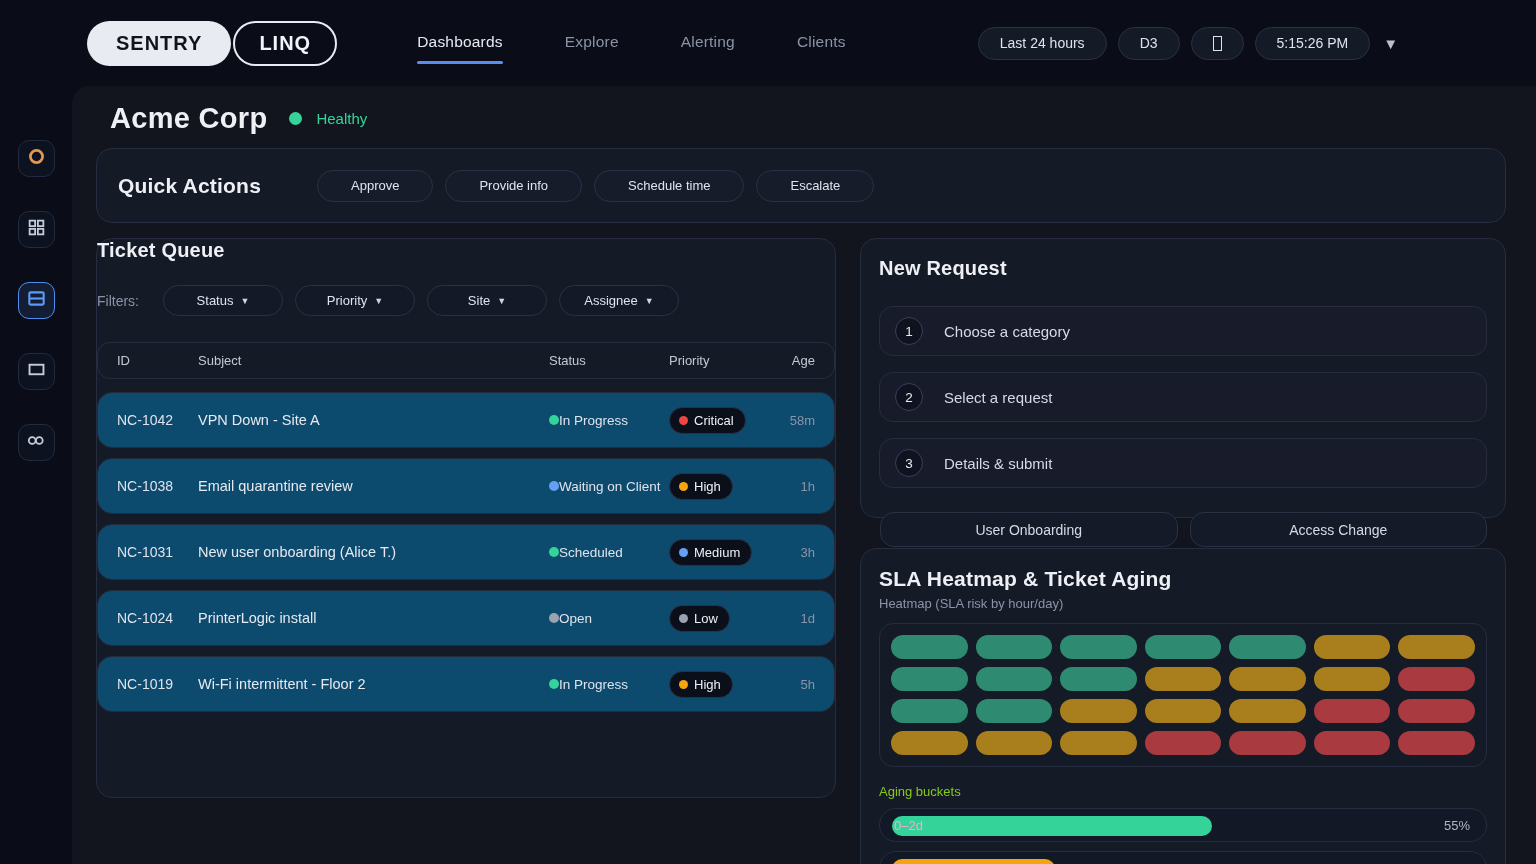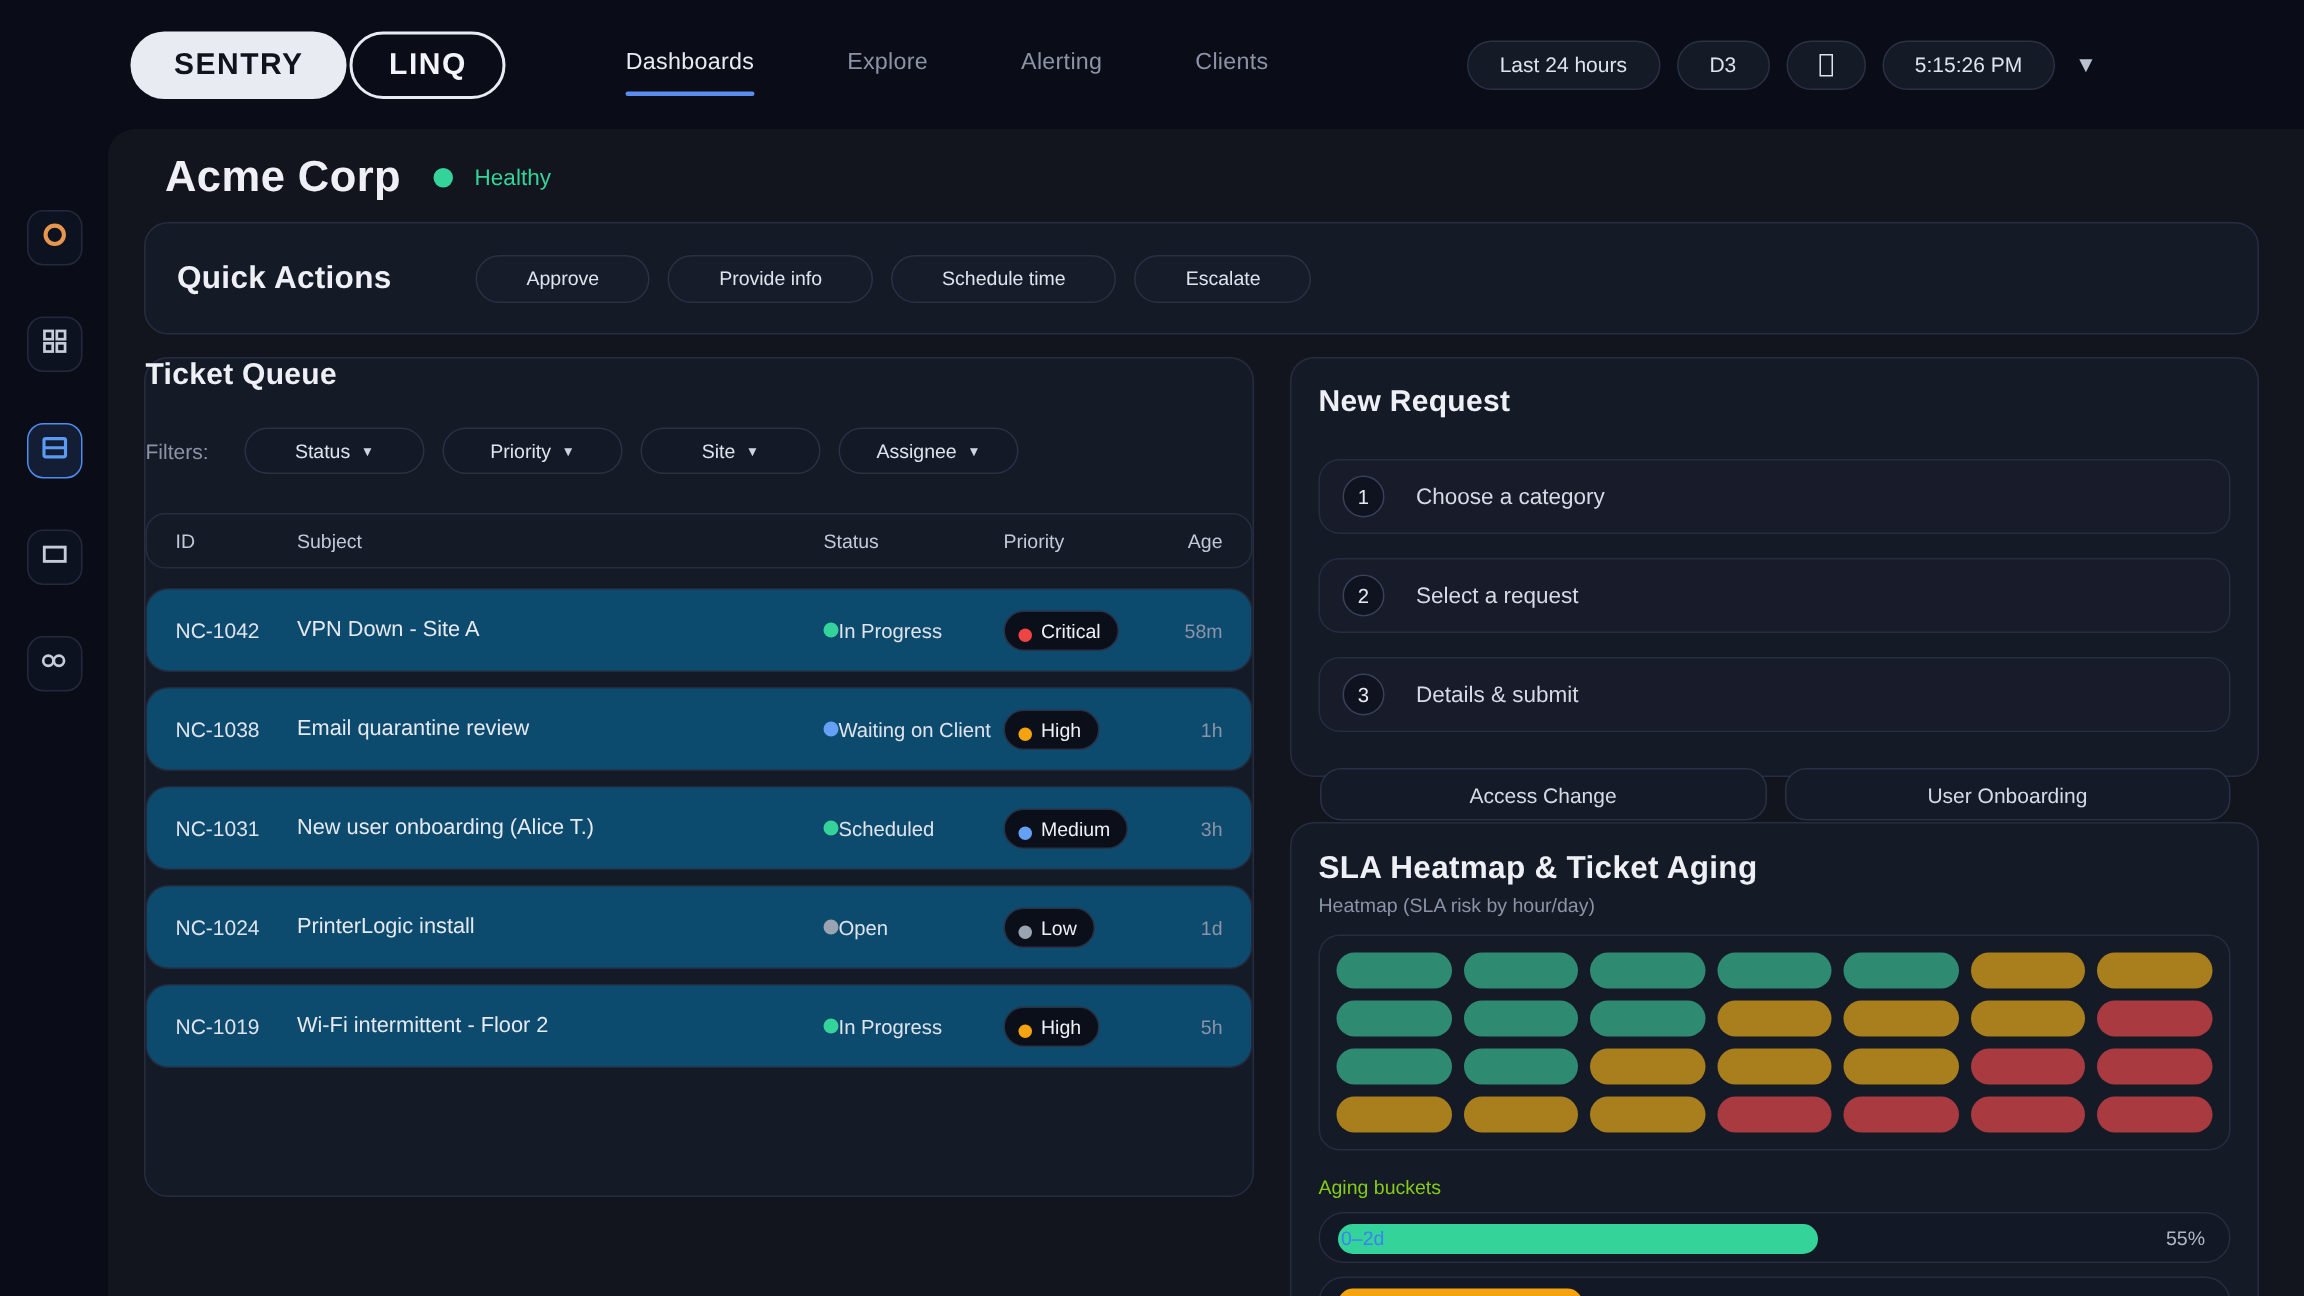--- a/index.html
+++ b/index.html
@@ -96,21 +96,21 @@
   .tq-rows { margin-top:13px; }
   .tq-row {
     height:56px; background:#0c4a6e; border:1px solid #232a3c; border-radius:15px;
     margin-bottom:10px; cursor:pointer;
   }
   .cell-id { font-size:14px; color:#dfe3ec; }
   .cell-subject { font-size:14.5px; color:#e6e9f0; }
   .cell-status { display:flex; align-items:center; gap:0; font-size:13.5px; color:#dfe3ec; }
   .dot { width:10px; height:10px; border-radius:50%; flex:none; }
   .prio-pill {
-    display:inline-flex; align-items:flex-end; gap:6px; background:#0b0f19;
+    display:inline-flex; align-items:center; gap:6px; background:#0b0f19;
     border:1px solid #2a3145; border-radius:15px; padding:5px 11px 5px 9px;
     font-size:13px; color:#eef0f5;
   }
   .prio-pill .dot { width:9px; height:9px; }
   .cell-age { font-size:13px; color:#8b93a7; }
 
   
   .nr-panel { left:788px; top:152px; width:646px; height:280px; padding:18px; }
   .nr-steps { margin-top:26px; }
   .nr-step {
@@ -137,21 +137,21 @@
     display:grid; grid-template-columns:repeat(7, 1fr); gap:8px;
   }
   .hm-cell { height:24px; border-radius:12px; }
   .aging-label { font-size:13px; color:#84cc16; margin-top:17px; }
   .bucket {
     position:relative; height:34px; border:1px solid #262d41; border-radius:17px;
     margin-top:9px; background:#131826; overflow:hidden;
   }
   .bucket-bar { position:absolute; left:12px; top:7px; height:20px; border-radius:10px; }
   .bucket-label {
-    position:absolute; left:14px; top:0; line-height:34px; font-size:13px; color:#3b82f6; z-index:2;
+    position:absolute; left:14px; top:0; line-height:34px; font-size:13px; color:#f9a8d4; z-index:2;
   }
   .bucket-pct { position:absolute; right:16px; top:0; line-height:34px; font-size:13px; color:#aeb6c6; }
 </style>
 </head>
 <body>
 
 <div class="topbar">
   <div class="logo-sentry">SENTRY</div>
   <div class="logo-linq">LINQ</div>
   <div class="nav" id="nav">
@@ -338,22 +338,22 @@
           <span class="step-circle">2</span>
           <span class="step-label">Select a request</span>
         </div>
         <div class="nr-step">
           <span class="step-circle">3</span>
           <span class="step-label">Details &amp; submit</span>
         </div>
       </div>
   </div>
   <div class="nr-buttons" id="nr-buttons">
+      <button class="nr-btn">User Onboarding</button>
       <button class="nr-btn">Access Change</button>
-      <button class="nr-btn">User Onboarding</button>
     </div>
 
   <div class="panel sla-panel">
     <div class="panel-title" style="font-size:21px;">SLA Heatmap &amp; Ticket Aging</div>
     <div class="sla-subtitle">Heatmap (SLA risk by hour/day)</div>
     <div class="heatmap-box" id="heatmap">
         <div class="hm-cell" style="background: rgb(46, 139, 114);"></div>
         <div class="hm-cell" style="background: rgb(46, 139, 114);"></div>
         <div class="hm-cell" style="background: rgb(46, 139, 114);"></div>
         <div class="hm-cell" style="background: rgb(46, 139, 114);"></div>

